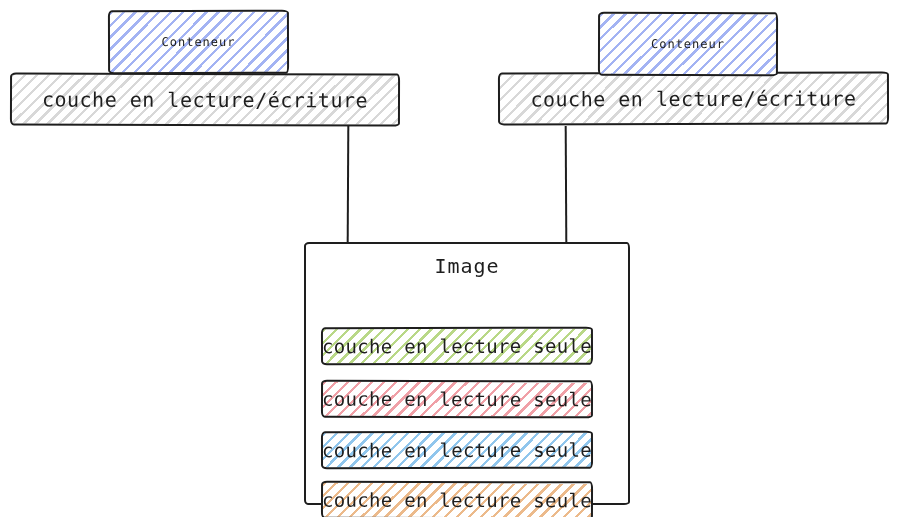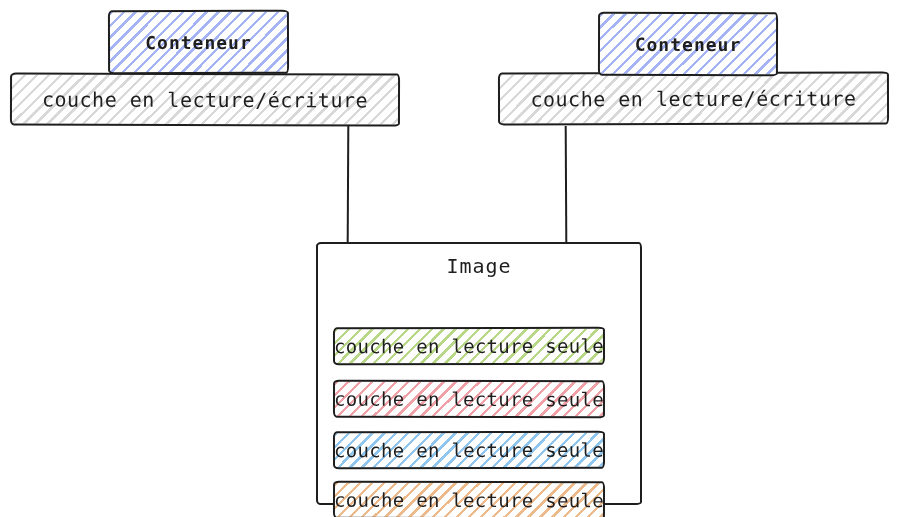--- a/index.html
+++ b/index.html
@@ -34,24 +34,23 @@
       transparent 2.4px,
       transparent 8.4px
     );
   }
   
   .sketch-a { border-radius: 4px 7px 3px 6px / 6px 3px 7px 4px; transform: rotate(-0.15deg); }
   .sketch-b { border-radius: 6px 3px 7px 4px / 4px 7px 3px 6px; transform: rotate(0.15deg); }
 
   .container-node {
     height: 64px;
-    font-size: 18px;
+    font-size: 12px;
     letter-spacing: 1px;
     z-index: 2;
-    font-weight: bold;
   }
   .container-left  { left: 108px; top: 10px;  width: 181px; }
   .container-right { left: 598px; top: 12px;  width: 180px; }
 
   .rw-node {
     height: 53px;
     font-size: 20px;
     letter-spacing: 0.5px;
     z-index: 1;
   }
@@ -62,21 +61,21 @@
     position: absolute;
     width: 2px;
     background: #1e1e1e;
     z-index: 0;
   }
   .connector-left  { left: 347px; top: 125px; height: 118px; transform: rotate(0.3deg); }
   .connector-right { left: 565px; top: 126px; height: 117px; transform: rotate(-0.3deg); }
 
   .image-box {
     position: absolute;
-    left: 316px;
+    left: 304px;
     top: 242px;
     width: 326px;
     height: 263px;
     box-sizing: border-box;
     border: 2.2px solid #1e1e1e;
     border-radius: 5px 3px 6px 4px / 4px 6px 3px 5px;
     background: #ffffff;
     z-index: 2;
   }
   .image-title {

